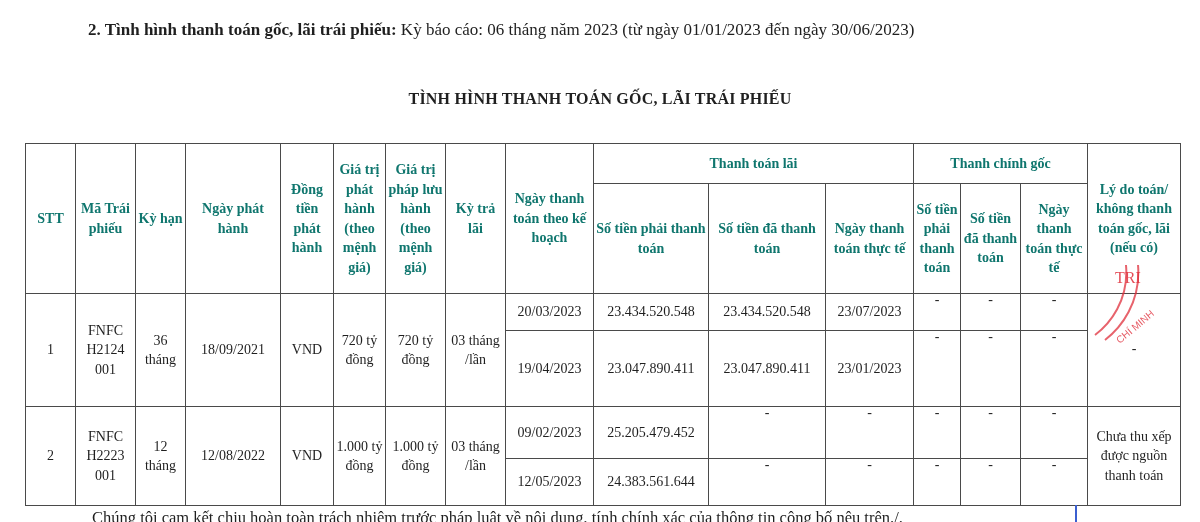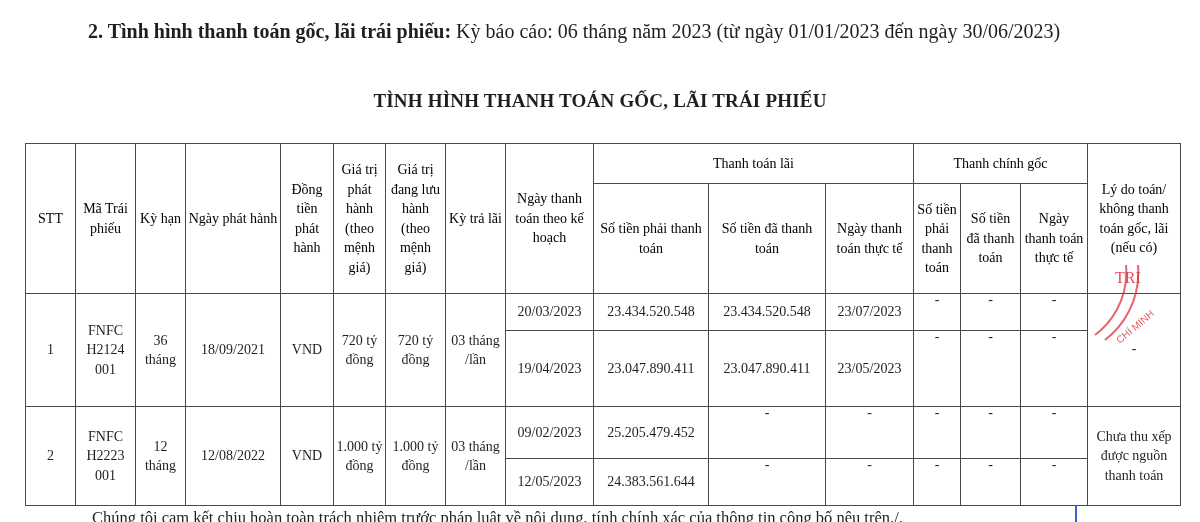--- a/index.html
+++ b/index.html
@@ -2,36 +2,36 @@
 <html><head>
 <meta charset="utf-8">
 <style>
   html, body { margin:0; padding:0; }
   body {
     width:1200px; height:522px; overflow:hidden; background:#ffffff;
     font-family:"Liberation Serif", "DejaVu Serif", serif; color:#1f1f1f;
     position:relative;
   }
   .heading {
-    position:absolute; left:88px; top:20px; font-size:20px; white-space:nowrap;
+    position:absolute; left:88px; top:20px; font-size:17px; white-space:nowrap;
   }
   .heading b { font-weight:bold; }
   .table-title {
     position:absolute; left:0; width:1200px; top:90px; text-align:center;
-    font-size:19px; font-weight:bold; letter-spacing:0.2px;
+    font-size:16px; font-weight:bold; letter-spacing:0.2px;
   }
   table.bond {
     position:absolute; left:25px; top:143px; border-collapse:collapse;
     table-layout:fixed; font-size:14px; line-height:19.5px;
   }
   table.bond td, table.bond th {
     border:1.3px solid #4a4a4a; text-align:center; vertical-align:middle;
     padding:0 2px; font-weight:normal; overflow:hidden;
   }
-  table.bond th { color:#000000; }
+  table.bond th { color:#0f766e;font-weight:bold; }
   .top { vertical-align:top !important; }
   .dash { display:block; margin-top:-4px; }
   .footer {
     position:absolute; left:92px; top:508px; font-size:16.5px; white-space:nowrap;
   }
   .stamp {
     position:absolute; left:1085px; top:265px; width:140px; height:80px;
     pointer-events:none;
   }
   .blue-mark {
@@ -67,21 +67,21 @@
       <col style="width:93px">
   </colgroup>
   <thead>
     <tr style="height:40px">
       <th rowspan="2">STT</th>
       <th rowspan="2">Mã Trái phiếu</th>
       <th rowspan="2">Kỳ hạn</th>
       <th rowspan="2">Ngày phát hành</th>
       <th rowspan="2">Đồng tiền phát hành</th>
       <th rowspan="2">Giá trị phát hành (theo mệnh giá)</th>
-      <th rowspan="2">Giá trị đang lưu hành (theo mệnh giá)</th>
+      <th rowspan="2">Giá trị pháp lưu hành (theo mệnh giá)</th>
       <th rowspan="2">Kỳ trả lãi</th>
       <th rowspan="2">Ngày thanh toán theo kế hoạch</th>
       <th colspan="3">Thanh toán lãi</th>
       <th colspan="3">Thanh chính gốc</th>
       <th rowspan="2">Lý do toán/ không thanh toán gốc, lãi (nếu có)</th>
     </tr>
     <tr style="height:110px">
       <th>Số tiền phải thanh toán</th>
       <th>Số tiền đã thanh toán</th>
       <th>Ngày thanh toán thực tế</th>
@@ -116,21 +116,21 @@
         </td>
       <td rowspan="2" style="vertical-align:top;">
         <div style="height:49px"></div>
           <span class="dash">-</span>
       </td>
     </tr>
     <tr style="height:76px">
       <td>19/04/2023</td>
       <td>23.047.890.411</td>
       <td>23.047.890.411</td>
-      <td>23/05/2023</td>
+      <td>23/01/2023</td>
       <td class="top">
           <span class="dash">-</span>
         </td>
       <td class="top">
           <span class="dash">-</span>
         </td>
       <td class="top">
           <span class="dash">-</span>
         </td>
     </tr>

